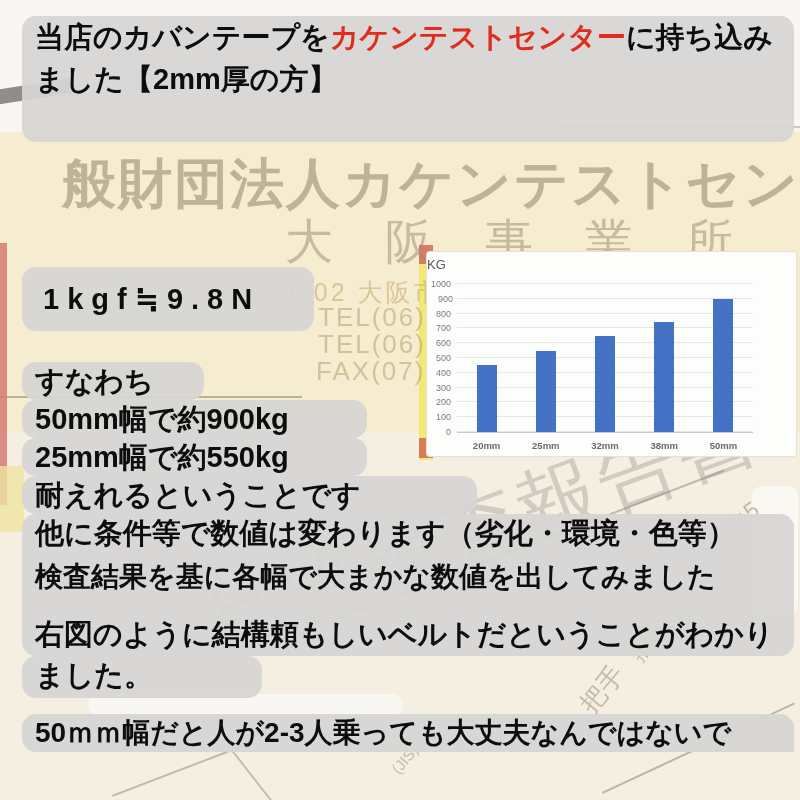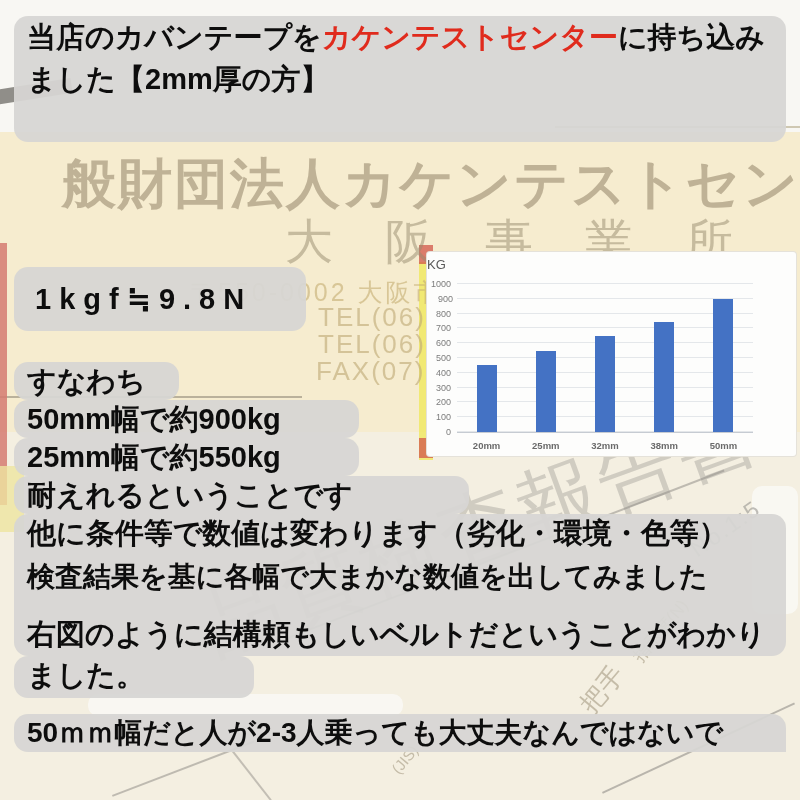--- a/index.html
+++ b/index.html
@@ -58,21 +58,21 @@
               border-bottom:1px solid #c6cbd2;}
   .gridline{position:absolute;left:0;width:100%;height:1px;background:#e4e7ea;}
   .ylab{position:absolute;right:calc(100% + 6px);width:30px;text-align:right;
         font-size:9px;color:#7c7c7c;}
   .bar{position:absolute;bottom:0;width:20px;}
   .chart-xlabels{position:absolute;left:30px;top:188px;width:296px;display:flex;font-weight:bold;}
   .xlab{flex:1;text-align:center;font-size:9.5px;color:#6a6a6a;}
 
   
   .bg{position:absolute;background:rgba(215,214,211,.94);border-radius:14px;
-      padding:0 13px;overflow:hidden;}
+      padding:0 13px;overflow:hidden;margin-left:8px;}
   .ln{white-space:nowrap;font-weight:bold;color:#0d0d0d;}
   .g-intro .ln{height:42px;line-height:42px;font-size:29px;}
   .g-result .ln{height:39px;line-height:39px;font-size:27px;}
   .g-kgf .ln{height:64px;line-height:64px;font-size:29px;letter-spacing:8px;padding-left:8px;}
   .g-sum .ln{height:38px;line-height:38px;font-size:29px;}
   .g-big .ln5{height:38px;line-height:38px;font-size:29px;}
   .g-big .ln6{height:44px;line-height:50px;font-size:28px;}
   .g-big .sp{height:16px;}
   .g-big .ln7{height:44px;line-height:44px;font-size:29px;}
   .g-fig2 .ln{height:42px;line-height:38px;font-size:29px;}
@@ -156,21 +156,21 @@
   <div class="bg g-intro" style="left:14px;top:16px;width:772px;height:126px;">
     <div class="ln"><span>当店のカバンテープを</span><span class="red">カケンテストセンター</span><span>に持ち込み</span></div>
     <div class="ln">ました【2mm厚の方】</div>
   </div>
 
 
   <div class="bg g-kgf" style="left:14px;top:267px;width:292px;height:64px;">
     <div class="ln">1kgf≒9.8N</div>
   </div>
 
-  <div class="bg g-sum" style="left:14px;top:362px;width:165px;height:38px;">
+  <div class="bg g-sum" style="left:14px;top:362px;width:182px;height:38px;">
     <div class="ln">すなわち</div>
   </div>
   <div class="bg g-sum" style="left:14px;top:400px;width:345px;height:38px;">
     <div class="ln">50mm幅で約900kg</div>
   </div>
   <div class="bg g-sum" style="left:14px;top:438px;width:345px;height:38px;">
     <div class="ln">25mm幅で約550kg</div>
   </div>
   <div class="bg g-sum" style="left:14px;top:476px;width:455px;height:38px;">
     <div class="ln">耐えれるということです</div>

